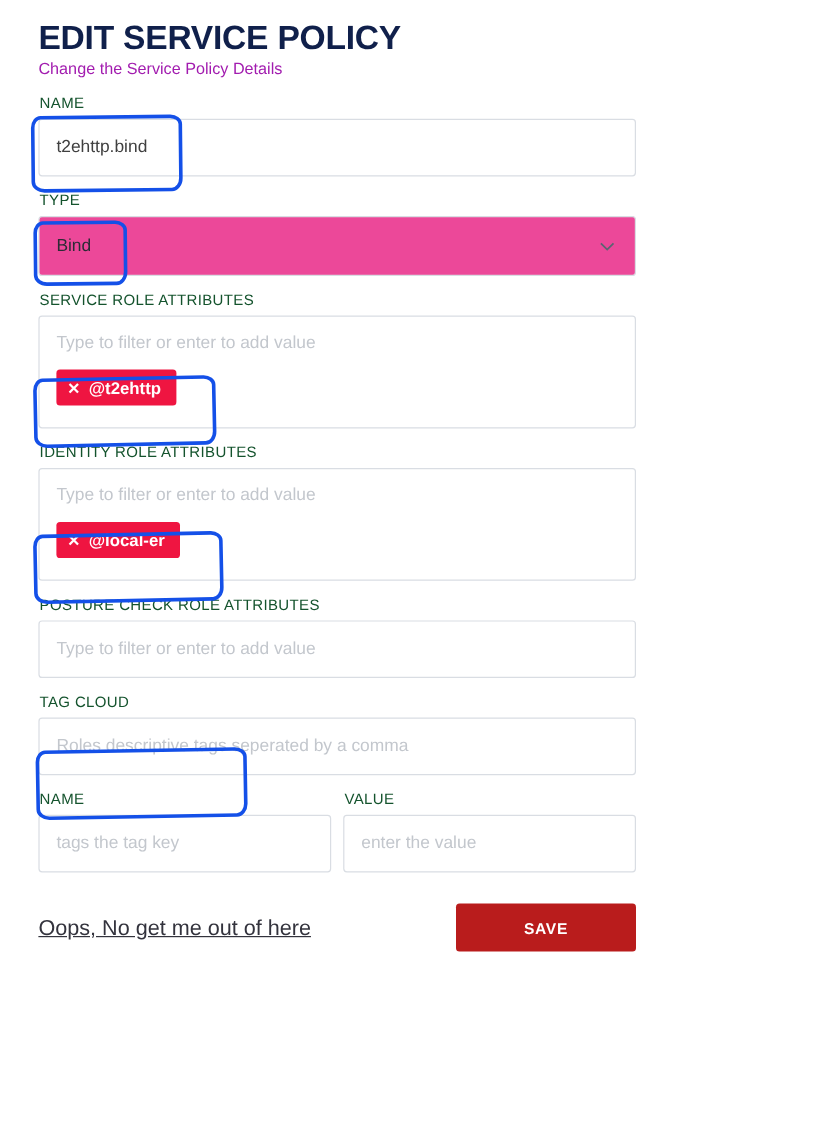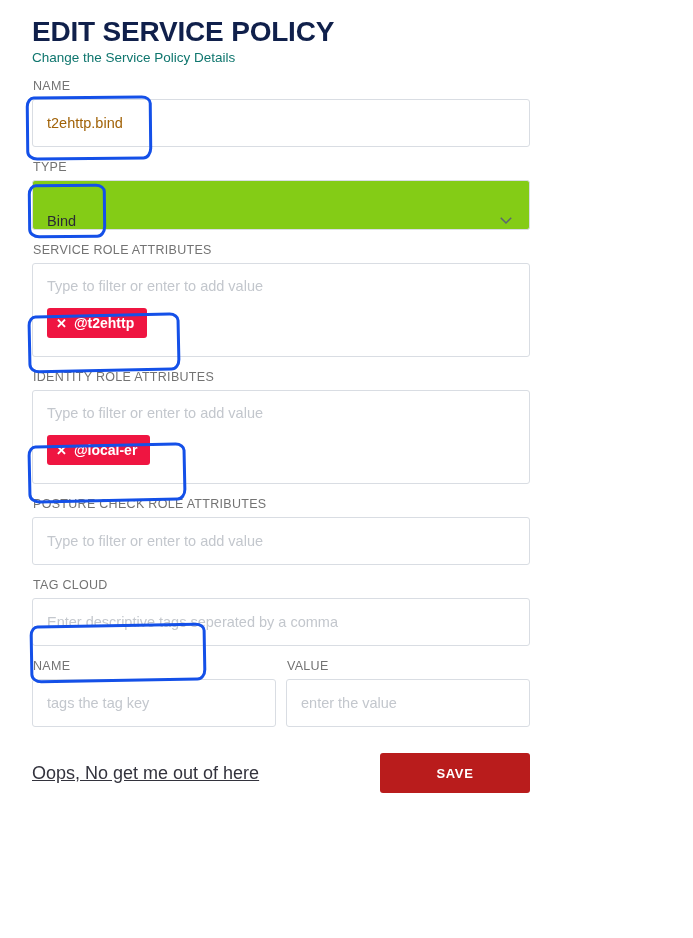--- a/index.html
+++ b/index.html
@@ -24,59 +24,59 @@
   .title {
     font-size: 28px;
     font-weight: bold;
     letter-spacing: -0.2px;
     color: #10204b;
     margin: 6px 0 2px 0;
     text-transform: uppercase;
   }
   .subtitle {
     font-size: 13.5px;
-    color: #0f766e;
+    color: #a21caf;
     margin-bottom: 14px;
   }
   .field-label {
     font-size: 12.5px;
     letter-spacing: 0.3px;
-    color: #737373;
+    color: #14532d;
     text-transform: uppercase;
     margin: 0 0 6px 1px;
   }
   .field-block {
     margin-bottom: 13px;
   }
   .input-box {
     border: 1px solid #d9dde3;
     border-radius: 3px;
     height: 48px;
     box-sizing: border-box;
     display: flex;
     align-items: center;
     padding: 0 14px;
     font-size: 14.5px;
     background: #fff;
-    color: #a16207;
+    color: #404040;
   }
   .input-box.placeholder-text {
     color: #c3c7cd;
   }
   .select-box {
     border: 1px solid #d9dde3;
     border-radius: 3px;
     height: 50px;
     box-sizing: border-box;
     display: flex;
-    align-items: flex-end;
+    align-items: center;
     justify-content: space-between;
     padding: 0 14px;
     font-size: 14.5px;
-    background: #84cc16;
+    background: #ec4899;
   }
   .chev {
     width: 18px;
     height: 18px;
     color: #5b6472;
     flex: 0 0 auto;
   }
   .tag-box {
     border: 1px solid #d9dde3;
     border-radius: 3px;
@@ -196,21 +196,21 @@
   </div>
 
   <div class="field-block">
     <div class="field-label">POSTURE CHECK ROLE ATTRIBUTES</div>
     <div class="input-box placeholder-text">Type to filter or enter to add value</div>
   </div>
 
 
   <div class="field-block">
     <div class="field-label">TAG CLOUD</div>
-    <div class="input-box placeholder-text">Enter descriptive tags seperated by a comma</div>
+    <div class="input-box placeholder-text">Roles descriptive tags seperated by a comma</div>
   </div>
 
   <div class="row-2">
     <div>
       <div class="field-label">NAME</div>
       <div class="input-box placeholder-text">tags the tag key</div>
     </div>
     <div>
       <div class="field-label">VALUE</div>
       <div class="input-box placeholder-text">enter the value</div>

